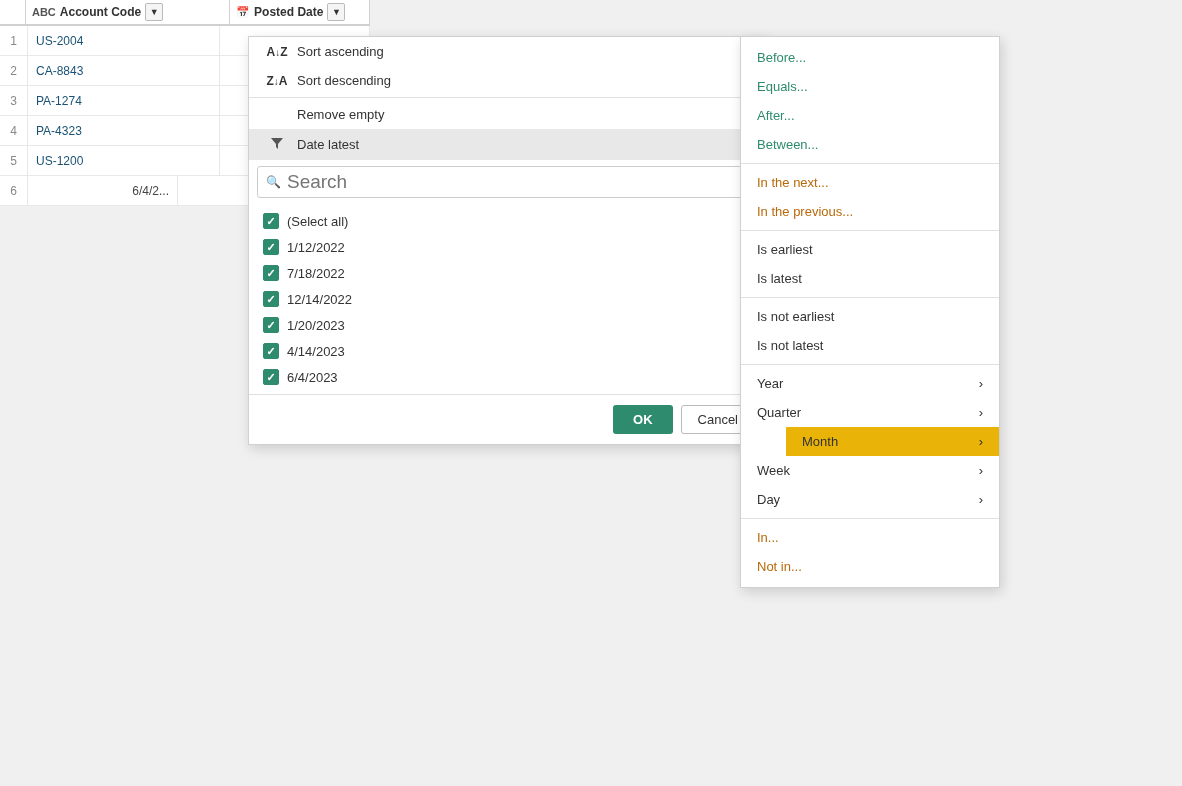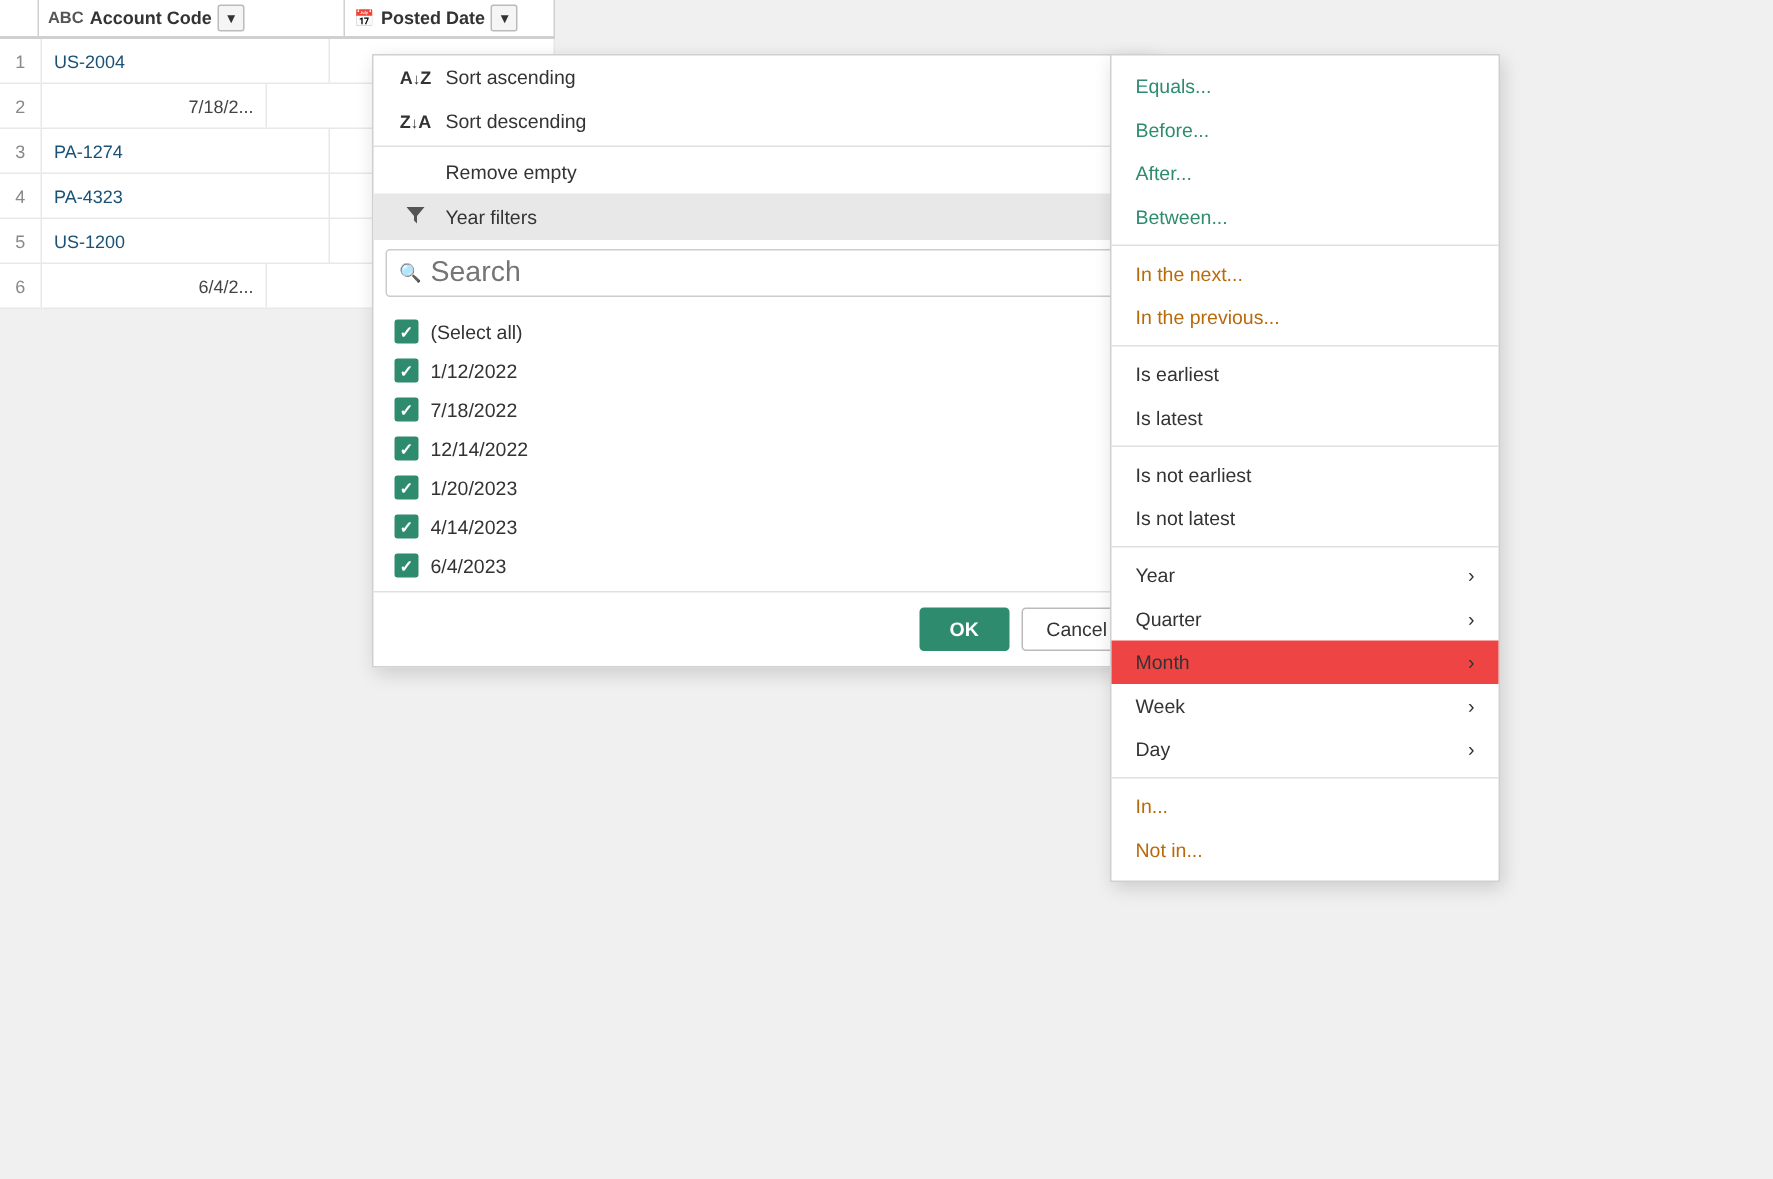--- a/index.html
+++ b/index.html
@@ -266,21 +266,22 @@
     .submenu-item.teal { color: #2e8b6e; }
     .submenu-item.orange { color: #b8690a; }
 
     .submenu-separator {
       height: 1px;
       background: #e0e0e0;
       margin: 4px 0;
     }
 
     .submenu-item.highlighted {
-      background: #ef4444;
+      background: #eab308;
+      margin-left: 45px;
     }
 
     .header-row {
       display: flex;
       border-bottom: 2px solid #d0d0d0;
     }
 
     .row-num-header {
       width: 28px;
       border-right: 1px solid #d0d0d0;
@@ -306,20 +307,21 @@
   </div>
 
   <div class="table-body">
     <div class="table-row">
       <div class="row-num">1</div>
       <div class="cell-account">US-2004</div>
       <div class="cell-posted">1/20/2...</div>
     </div>
     <div class="table-row">
       <div class="row-num">2</div>
+      <div class="cell-account">CA-8843</div>
       <div class="cell-posted">7/18/2...</div>
     </div>
     <div class="table-row">
       <div class="row-num">3</div>
       <div class="cell-account">PA-1274</div>
       <div class="cell-posted">1/12/2...</div>
     </div>
     <div class="table-row">
       <div class="row-num">4</div>
       <div class="cell-account">PA-4323</div>
@@ -359,21 +361,21 @@
     <span class="menu-icon" style="width:24px;"></span>
     <span>Remove empty</span>
   </div>
 
   <div class="menu-item menu-item-highlighted">
     <span class="menu-icon" style="width:24px; color:#555;">
       <svg width="14" height="14" viewBox="0 0 14 14" fill="none">
           <polygon points="1,2 13,2 8,8 8,13 6,11 6,8" fill="#555"></polygon>
         </svg>
     </span>
-    <span>Year filters</span>
+    <span>Date latest</span>
     <span class="menu-arrow">›</span>
   </div>
 
   <div class="search-box">
     <span class="search-icon-inner">🔍</span>
     <input class="search-input" type="text" placeholder="Search" style="">
   </div>
 
   <div class="checkbox-list">
     <div class="checkbox-item">
@@ -422,24 +424,24 @@
 
   <div class="dialog-buttons">
     <button class="btn-ok">OK</button>
     <button class="btn-cancel">Cancel</button>
   </div>
 </div>
 
 <div class="submenu">
 
   <div class="submenu-item teal">
+    <span>Before...</span>
+  </div>
+  <div class="submenu-item teal">
     <span>Equals...</span>
-  </div>
-  <div class="submenu-item teal">
-    <span>Before...</span>
   </div>
   <div class="submenu-item teal">
     <span>After...</span>
   </div>
   <div class="submenu-item teal">
     <span>Between...</span>
   </div>
 
   <div class="submenu-separator"></div>
 

